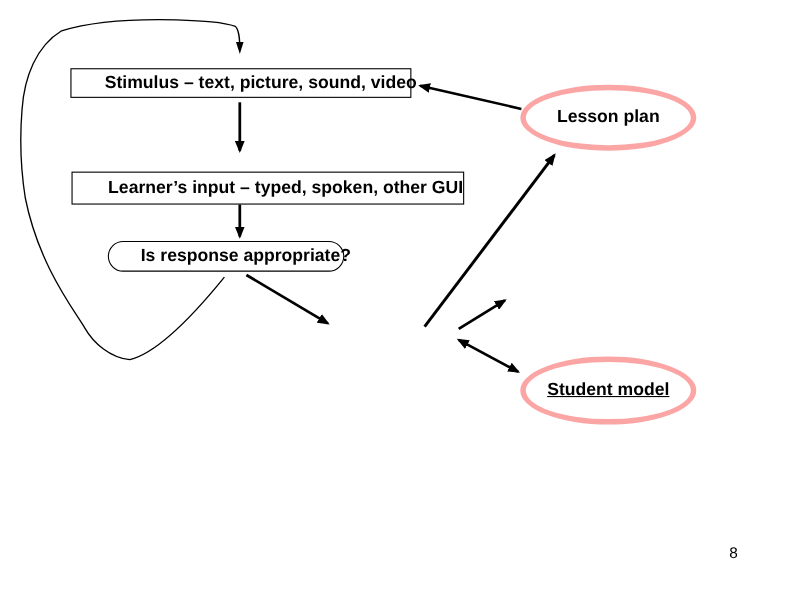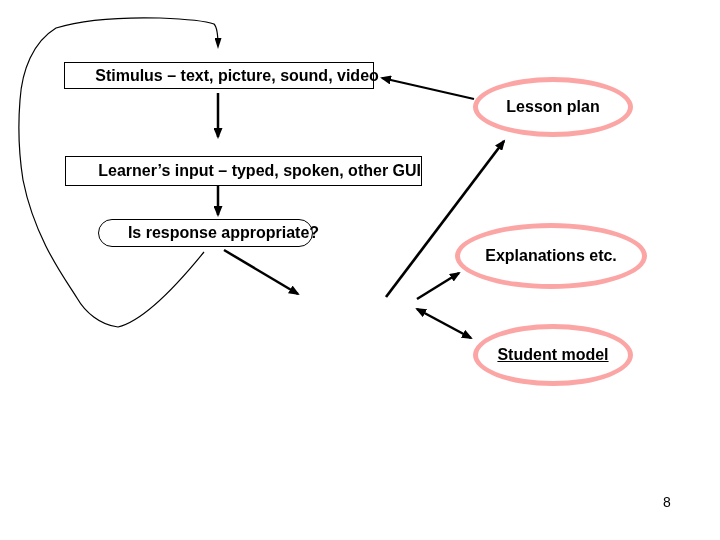--- a/index.html
+++ b/index.html
@@ -102,23 +102,20 @@
 
   <div class="node rect" style="left:98px; top:219px; width:215px; height:28px;border-radius:14px;">
     <span>Is response appropriate?</span>
   </div>
 
 
   <div class="node ellipse" style="left:473px; top:77px; width:160px; height:60px;">
     <span>Lesson plan</span>
   </div>
 
-  <div class="node ellipse" style="left:455px; top:223px; width:192px; height:66px;">
-    <span>Explanations etc.</span>
-  </div>
 
   <div class="node ellipse" style="left:473px; top:324px; width:160px; height:62px;text-decoration:underline;">
     <span>Student model</span>
   </div>
 
   <div class="page-number">8</div>
 
 </div>
 
 </body></html>

